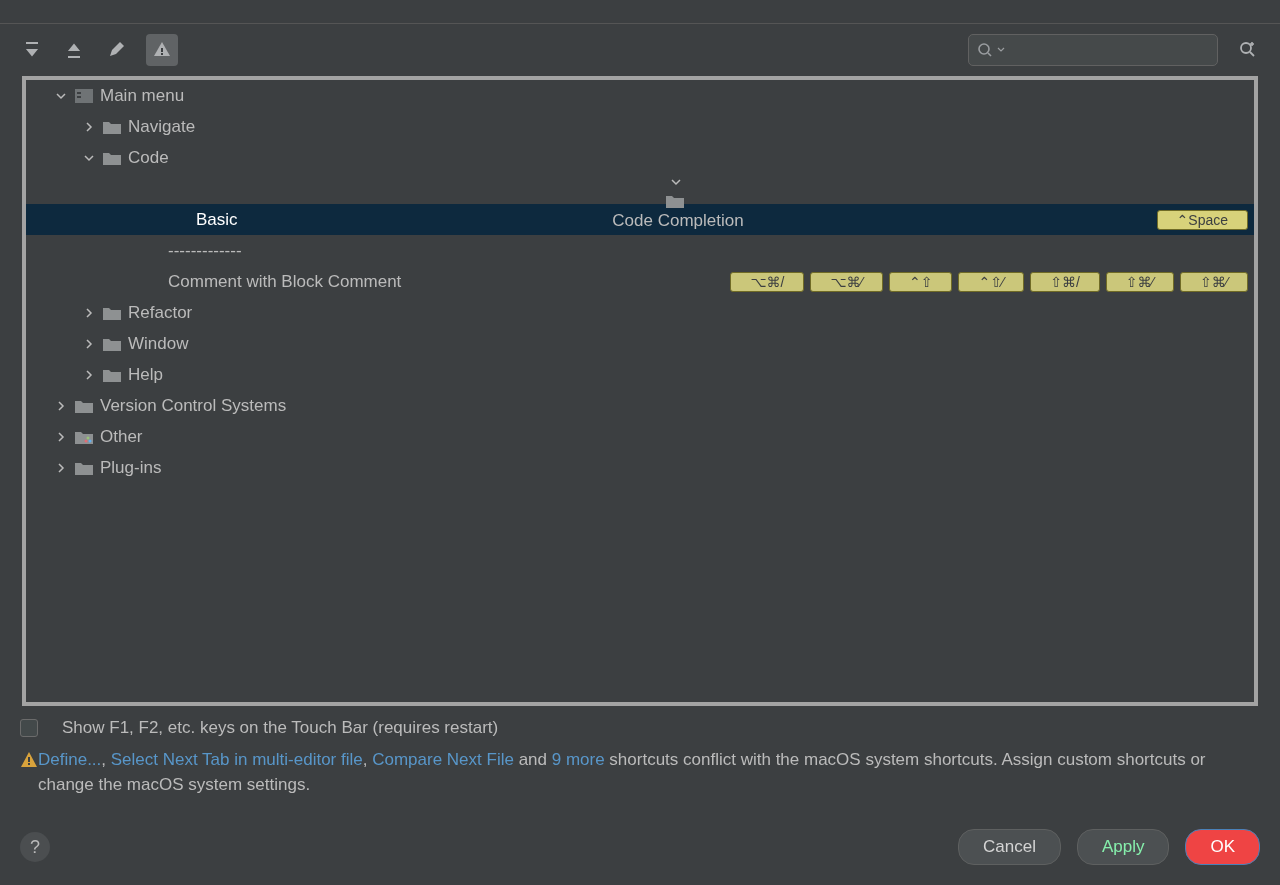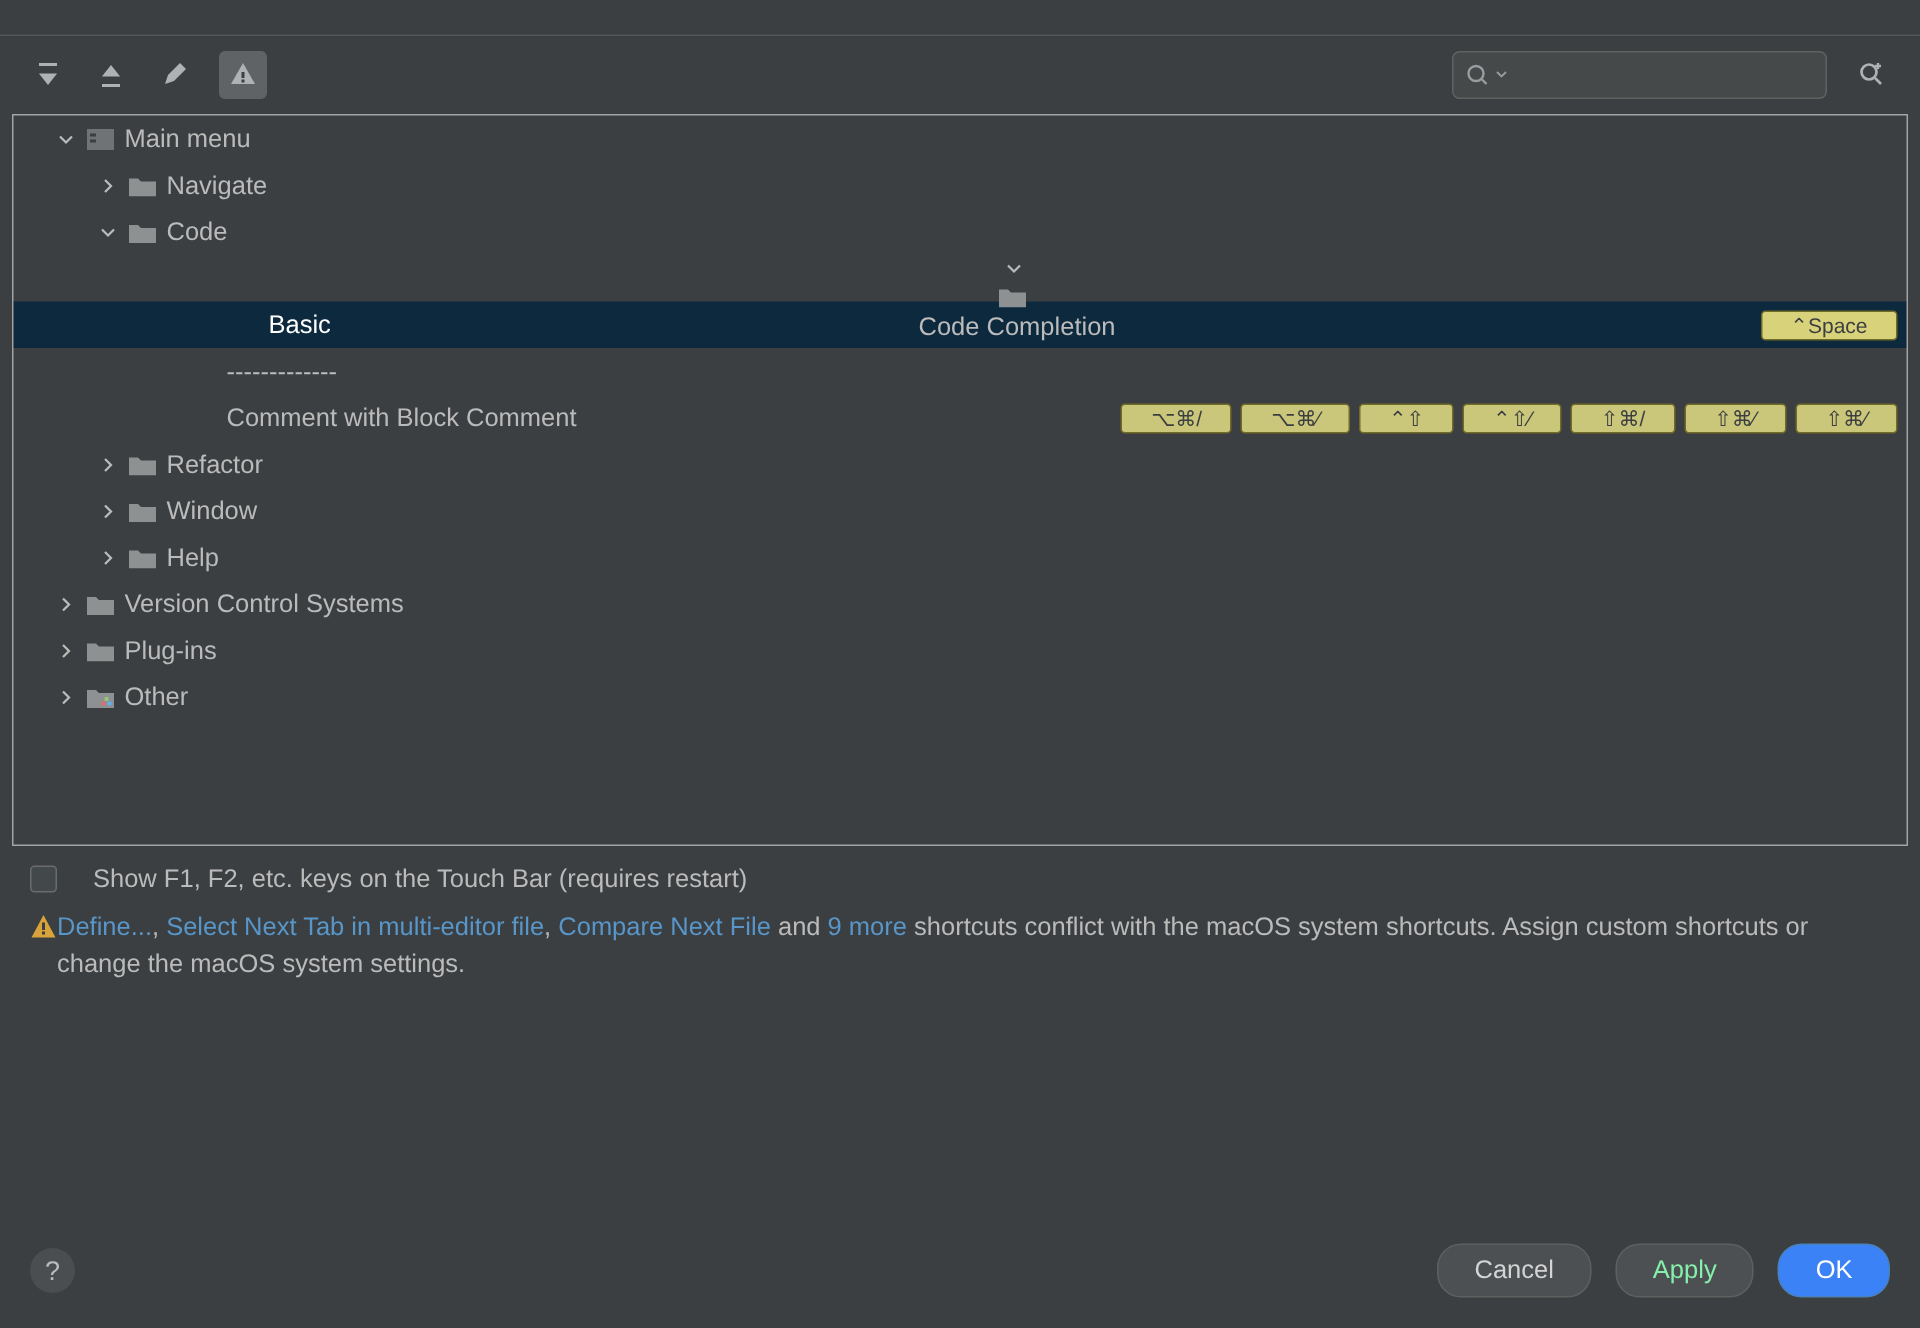--- a/index.html
+++ b/index.html
@@ -52,23 +52,23 @@
   }
   .search-box input {
     flex: 1;
     background: transparent;
     border: none;
     outline: none;
     color: #bbb;
     font-size: 15px;
   }
   .tree-panel {
-    margin: 0 8px;
-    border: 1px solid #a3a3a3;
-    height: 488px;
+    margin: 0 22px;
+    border: 4px solid #a3a3a3;
+    height: 630px;
     overflow: auto;
     background: #3c3f41;
   }
   .tree-row {
     display: flex;
     align-items: center;
     height: 31px;
     padding-right: 6px;
     cursor: pointer;
   }
@@ -173,21 +173,21 @@
     background: #4c5052;
     color: #d4d4d4;
     font-size: 17px;
     cursor: pointer;
     display: flex;
     align-items: center;
     justify-content: center;
   }
   .btn.disabled { color: #86efac; }
   .btn.primary {
-    background: #3b82f6;
+    background: #ef4444;
     border-color: #4a81b8;
     color: #ffffff;
   }
   svg { display: block; }
 </style>
 </head>
 <body>
 
 <div class="top-link-area"></div>
 
@@ -371,43 +371,43 @@
       </span>
     <span class="tree-label">Version Control Systems</span>
   </div>
 
   <div class="tree-row indent-0">
     <span class="chevron">
         <svg width="10" height="10" viewBox="0 0 10 10">
           <path d="M3 1l4 4-4 4" stroke="#bbb" stroke-width="1.5" fill="none"></path>
         </svg>
       </span>
-    <span class="folder-icon">
-        <svg width="18" height="14" viewBox="0 0 18 14">
-          <path d="M0 2h6l2 2h10v10H0z" fill="#8e9192"></path>
-        </svg>
-      </span>
-    <span class="tree-label">Plug-ins</span>
-  </div>
-
-  <div class="tree-row indent-0">
-    <span class="chevron">
-        <svg width="10" height="10" viewBox="0 0 10 10">
-          <path d="M3 1l4 4-4 4" stroke="#bbb" stroke-width="1.5" fill="none"></path>
-        </svg>
-      </span>
     <span class="other-icon">
         <svg width="18" height="14" viewBox="0 0 18 14">
           <path d="M0 2h6l2 2h10v10H0z" fill="#8e9192"></path>
           <circle cx="11" cy="11" r="1.5" fill="#e06c75"></circle>
           <circle cx="15" cy="11" r="1.5" fill="#61afef"></circle>
           <circle cx="13" cy="8" r="1.5" fill="#98c379"></circle>
         </svg>
       </span>
     <span class="tree-label">Other</span>
+  </div>
+
+  <div class="tree-row indent-0">
+    <span class="chevron">
+        <svg width="10" height="10" viewBox="0 0 10 10">
+          <path d="M3 1l4 4-4 4" stroke="#bbb" stroke-width="1.5" fill="none"></path>
+        </svg>
+      </span>
+    <span class="folder-icon">
+        <svg width="18" height="14" viewBox="0 0 18 14">
+          <path d="M0 2h6l2 2h10v10H0z" fill="#8e9192"></path>
+        </svg>
+      </span>
+    <span class="tree-label">Plug-ins</span>
   </div>
 
 </div>
 
 <div class="below-tree">
   <div class="checkbox"></div>
   <span>Show F1, F2, etc. keys on the Touch Bar (requires restart)</span>
 </div>
 
 <div class="conflict-row">

